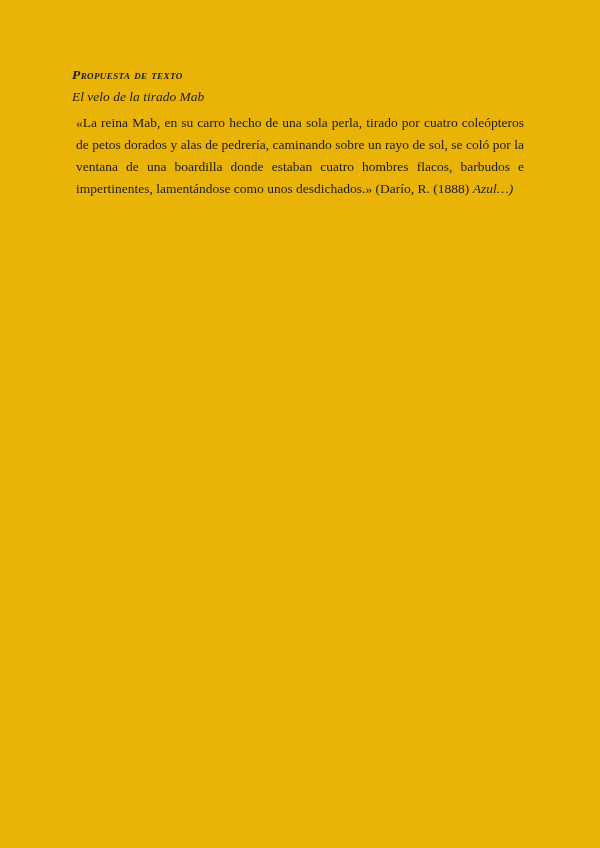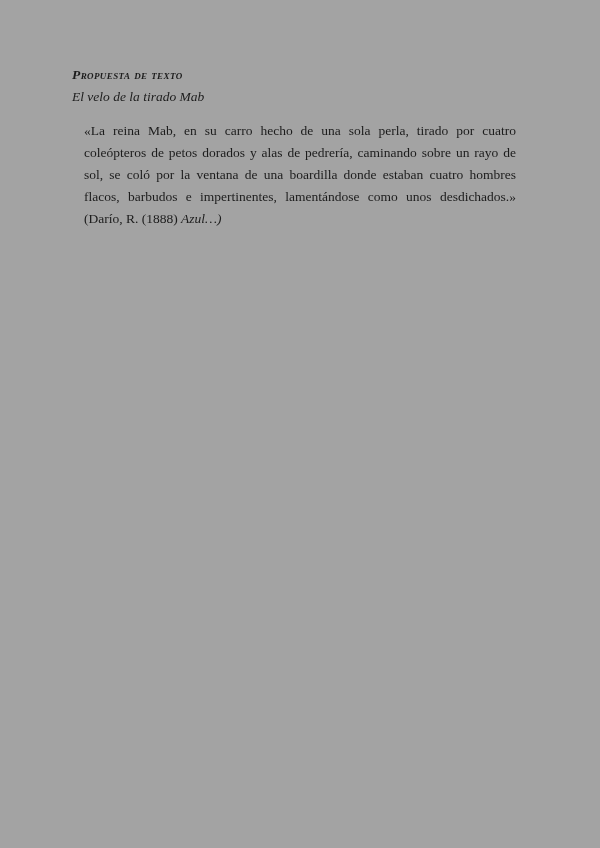--- a/index.html
+++ b/index.html
@@ -4,21 +4,21 @@
 <style>
   html, body {
     margin: 0;
     padding: 0;
     background: #ffffff;
   }
   .page {
     position: relative;
     width: 600px;
     height: 848px;
-    background: #a3a3a3;
+    background: #eab308;
     box-sizing: border-box;
     padding: 64px 72px 8px 72px;
     font-family: "Liberation Serif", "DejaVu Serif", serif;
     color: #1c1c1c;
     overflow: hidden;
   }
   .heading {
     margin: 0;
     font-size: 13.5px;
     line-height: 22px;
@@ -28,21 +28,21 @@
     letter-spacing: 0.4px;
   }
   .subtitle {
     margin: 0;
     font-size: 13.5px;
     line-height: 22px;
     font-weight: normal;
     font-style: italic;
   }
   .body-text {
-    margin: 12px;
+    margin: 4px;
     font-size: 13.5px;
     line-height: 22px;
     text-align: justify;
     text-justify: inter-word;
   }
   .cited-work {
     font-style: italic;
   }
 </style>
 </head>

